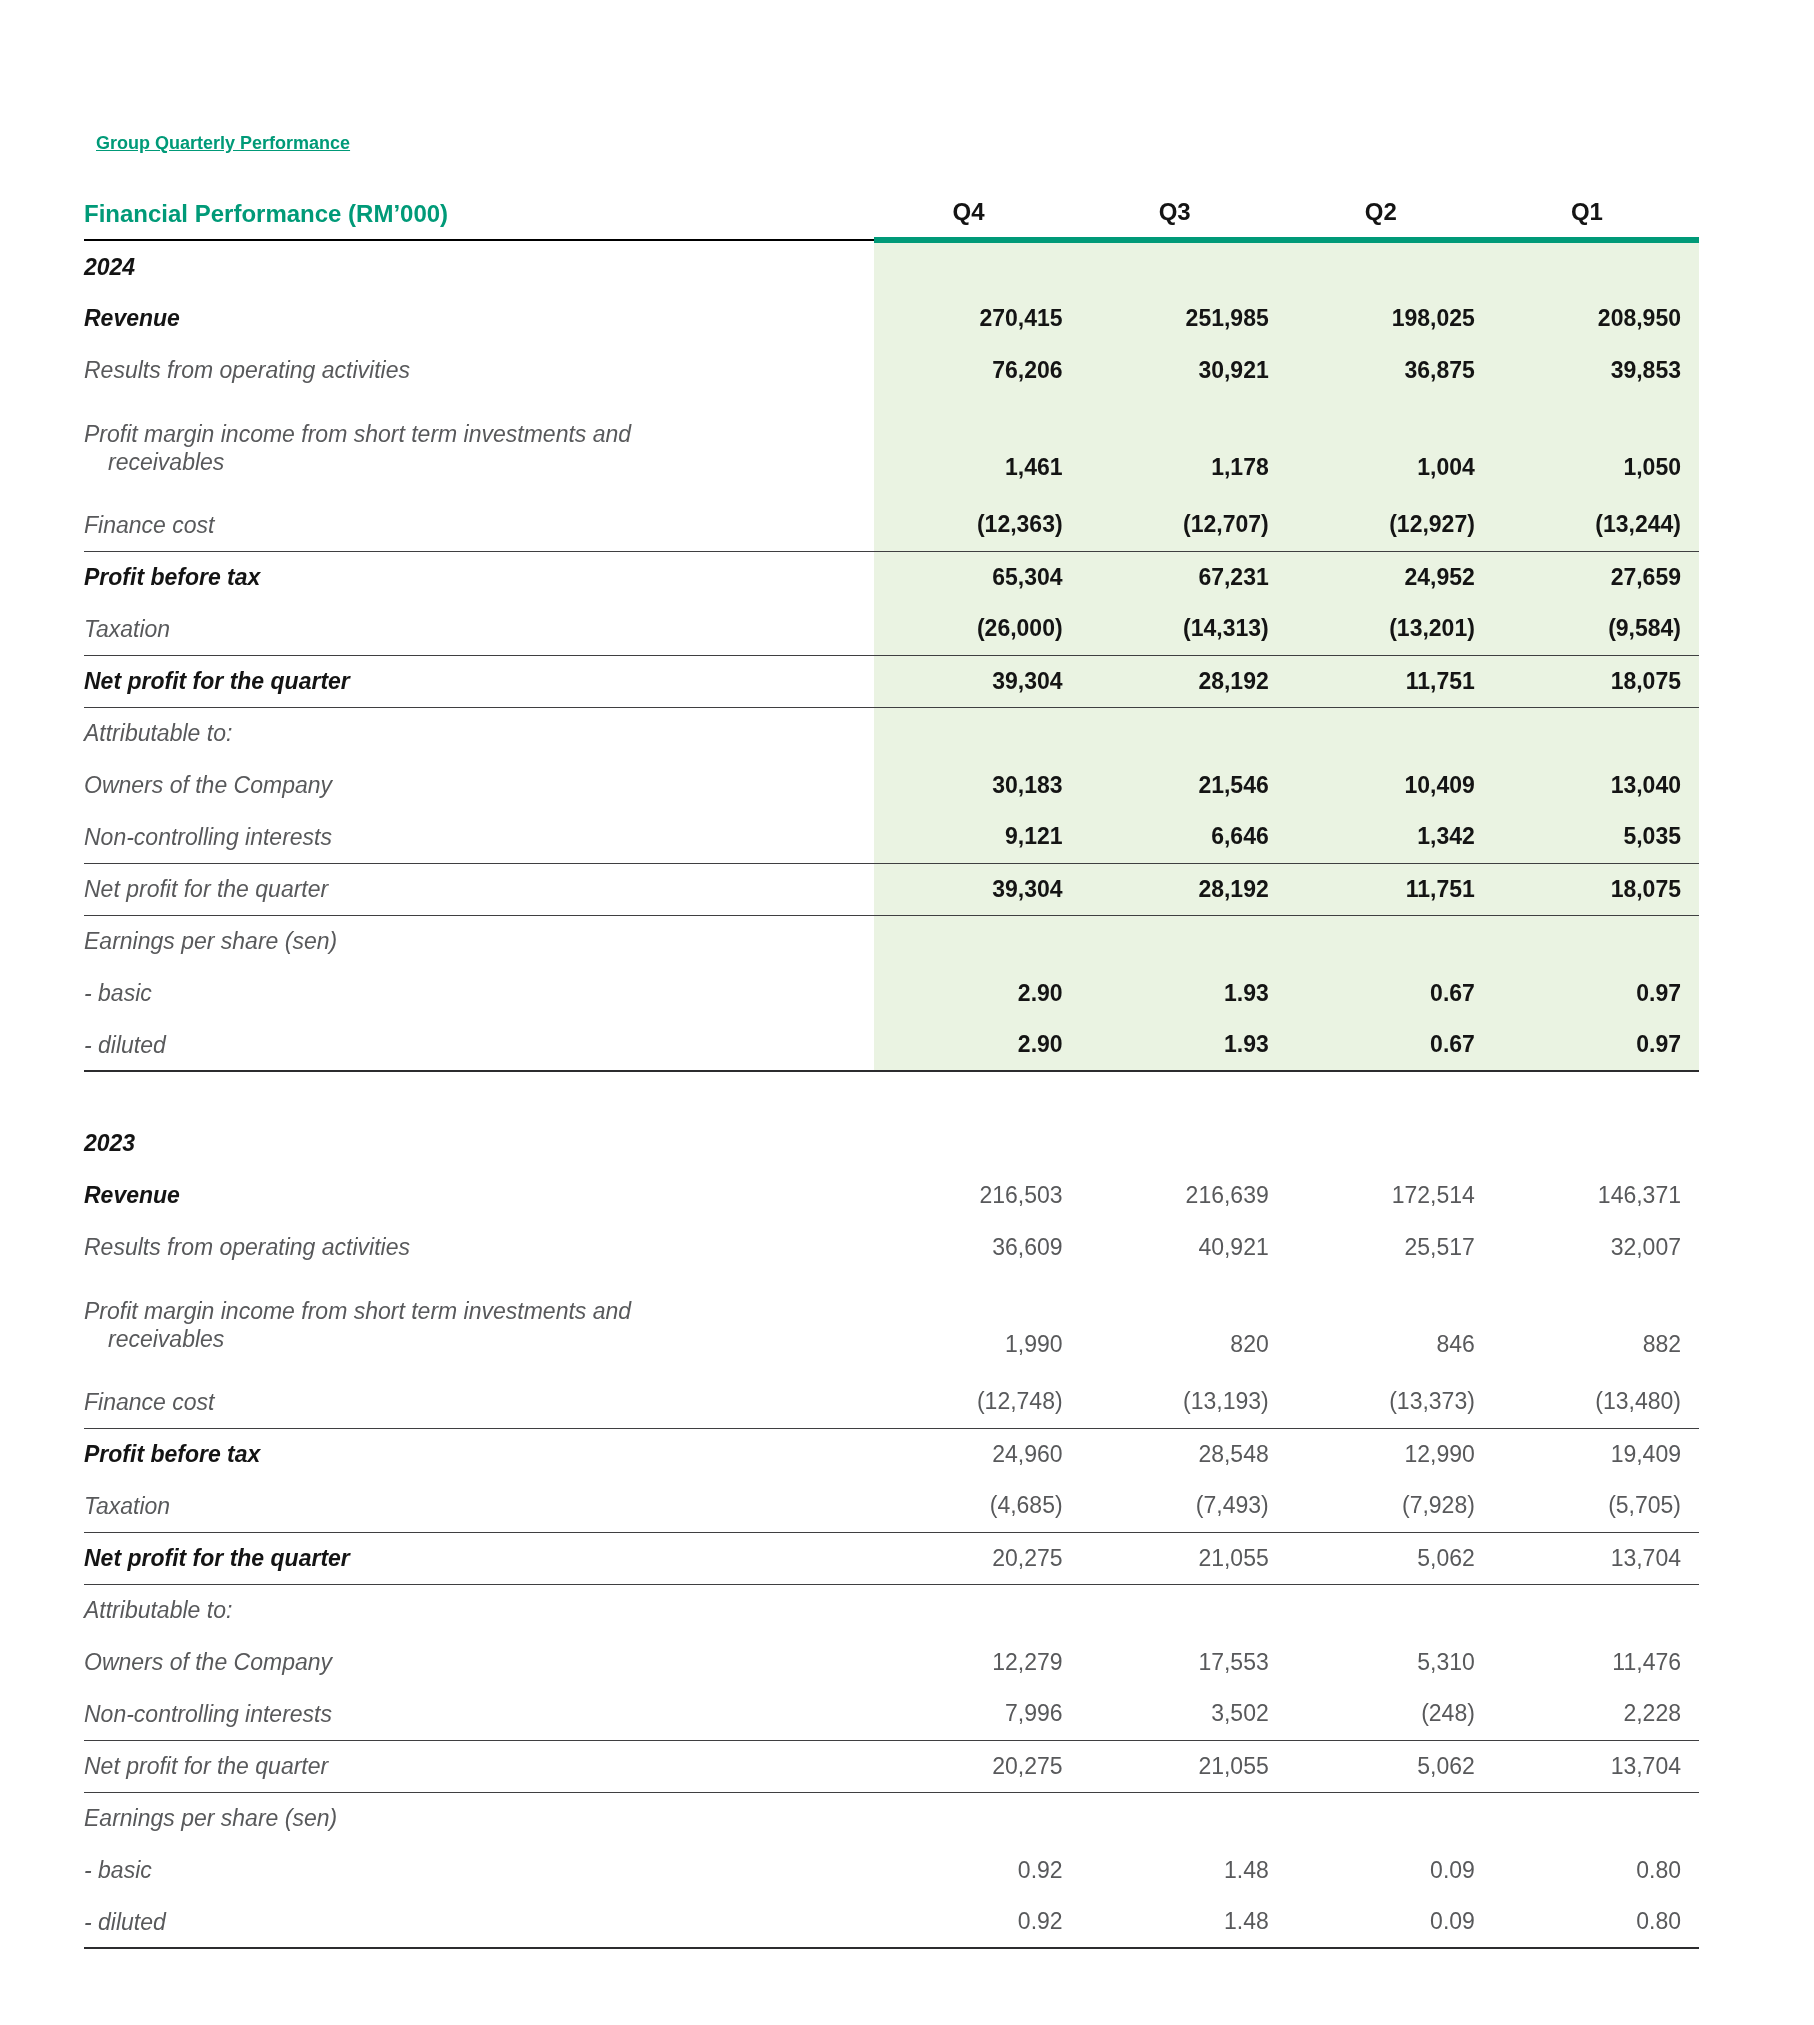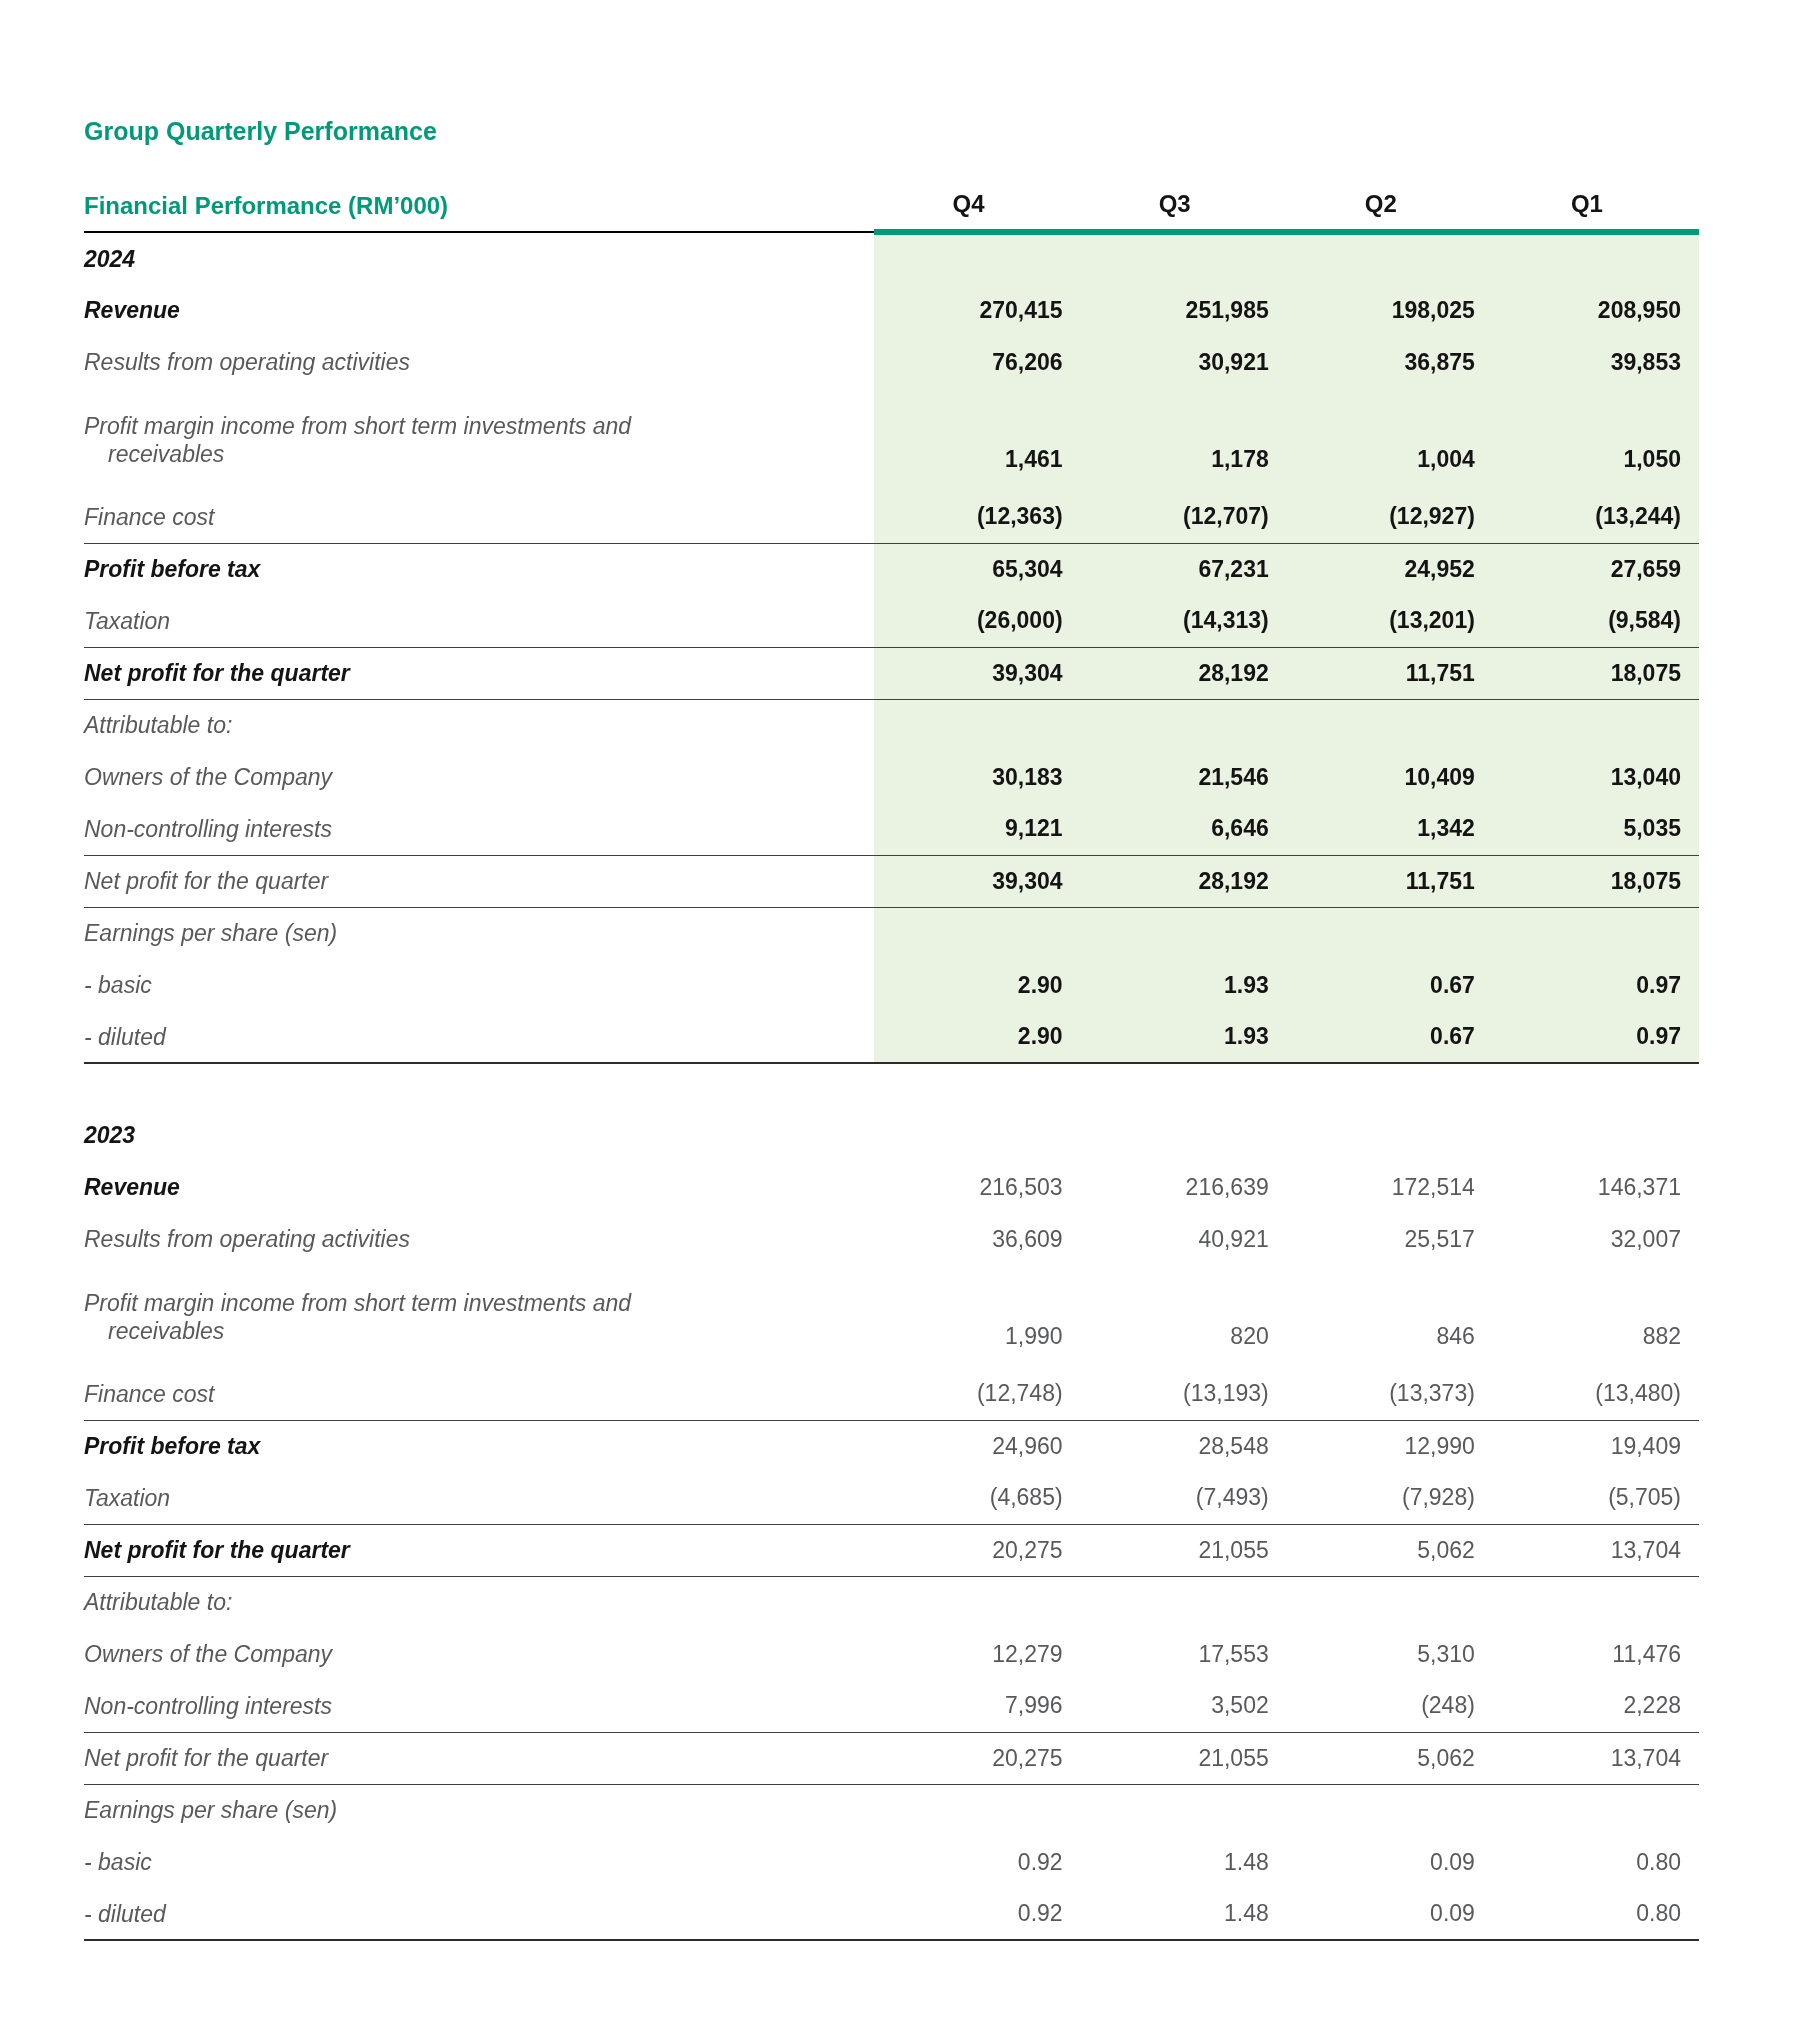--- a/index.html
+++ b/index.html
@@ -12,26 +12,26 @@
     --header-rule:#000000;
   }
   *{box-sizing:border-box;}
   html,body{margin:0;padding:0;}
   body{
     width:1814px;height:2025px;background:#ffffff;
     font-family:"Liberation Sans","DejaVu Sans",sans-serif;
   }
   .report{position:relative;width:1814px;height:2025px;background:#fff;overflow:hidden;}
   .title{
-    position:absolute;left:84px;top:117px;margin:0;
-    font-size:25px;font-weight:bold;color:var(--accent);
-    letter-spacing:0px;line-height:28px;
+    position:absolute;left:84px;top:117px;margin:12px;
+    font-size:18px;font-weight:bold;color:var(--accent);
+    letter-spacing:0px;line-height:28px;text-decoration:underline;
   }
   table.fin-table{
-    position:absolute;left:84px;top:176px;width:1615px;
+    position:absolute;left:84px;top:184px;width:1615px;
     border-collapse:collapse;table-layout:fixed;
   }
   col.c-label{width:790px;}
   col.c-q{width:206px;}
   thead tr{height:56px;}
   th{font-weight:bold;vertical-align:bottom;padding:0 0 11.2px 0;}
   th.h-label{
     text-align:left;font-size:24px;color:var(--accent);
     border-bottom:2.1px solid var(--header-rule);
   }

